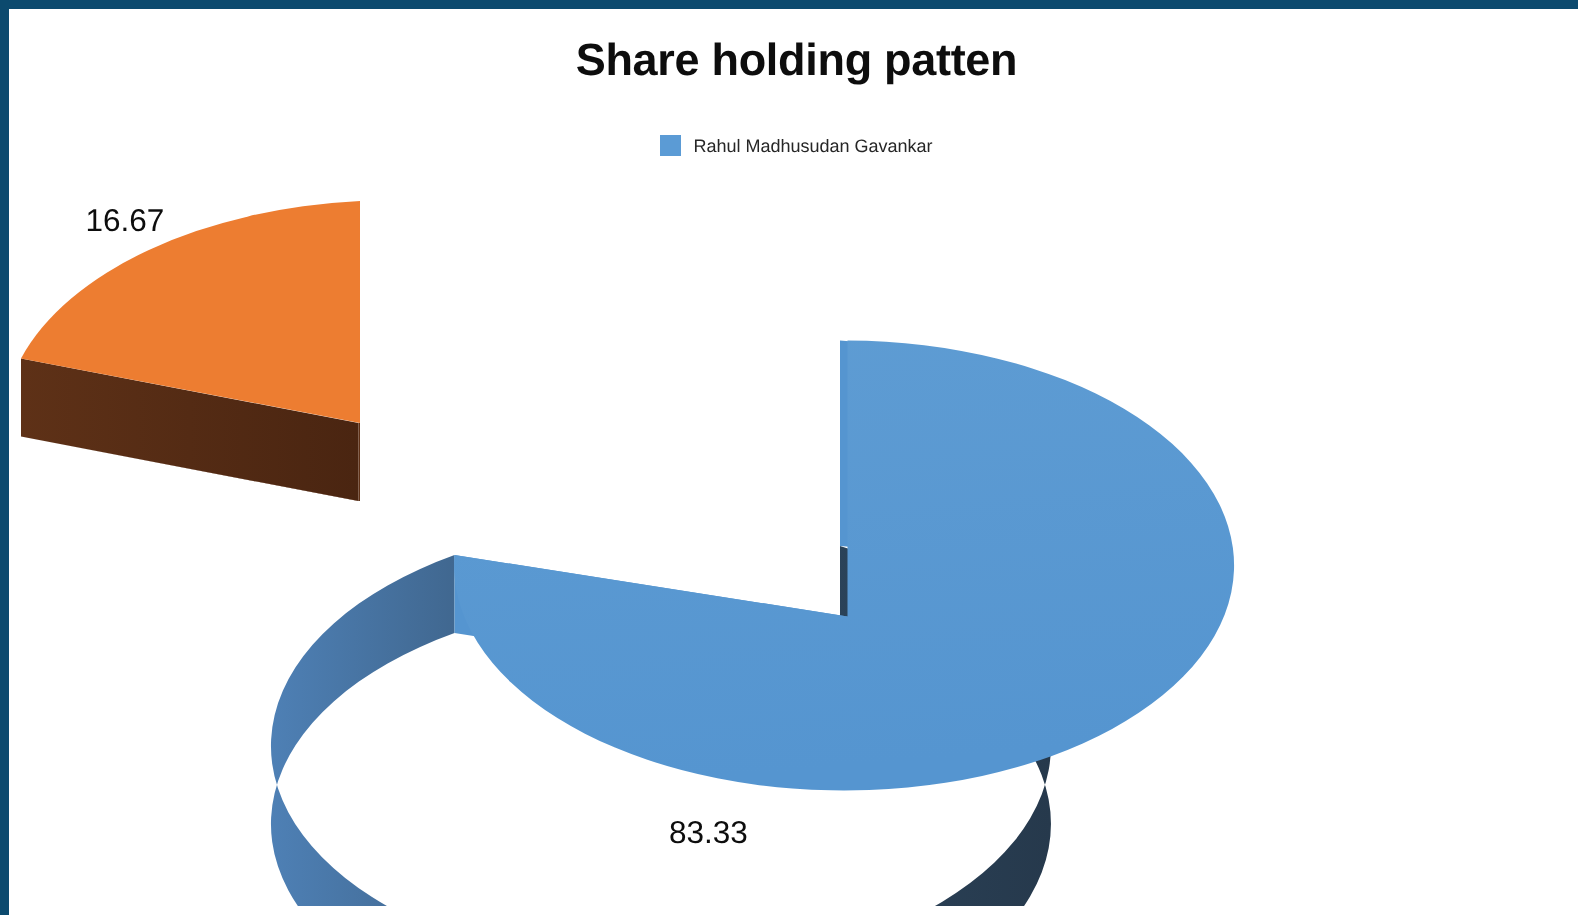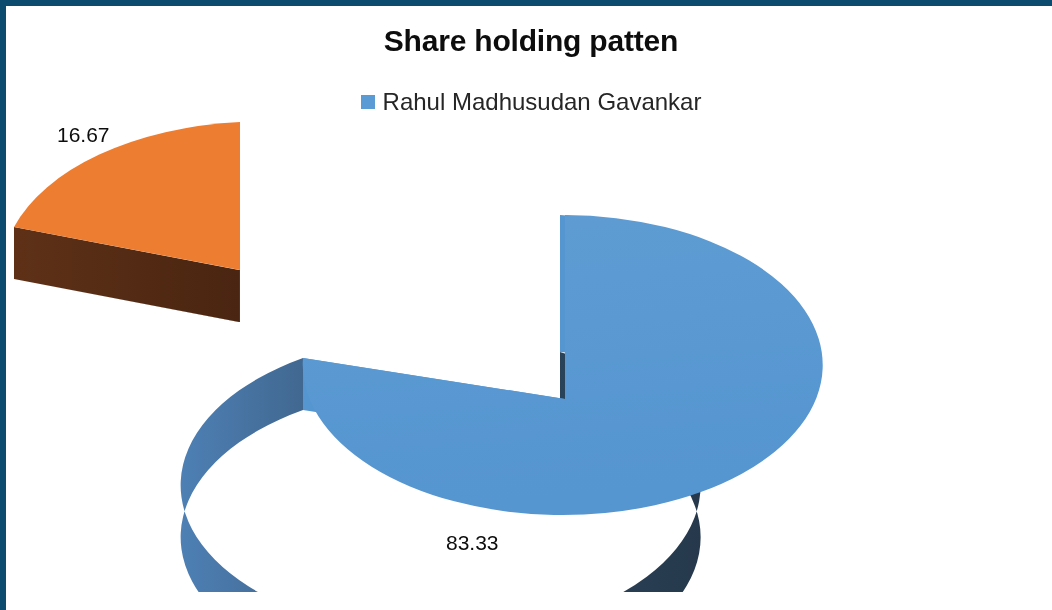--- a/index.html
+++ b/index.html
@@ -48,29 +48,29 @@
     align-items: center;
     gap: 8px;
   }
   .legend-swatch {
     width: 14px;
     height: 14px;
     flex: 0 0 auto;
     display: block;
   }
   .legend-label {
-    font-size: 24px;
+    font-size: 12px;
     color: #262626;
     white-space: nowrap;
     line-height: 1;
   }
   #pie-area {
     position: absolute;
     left: 0;
-    top: 106px;
+    top: 118px;
     width: 832px;
     height: 480px;
   }
   #pie-svg {
     display: block;
     width: 1050px;
     height: 480px;
   }
   .data-label {
     font-family: "Liberation Sans", sans-serif;

